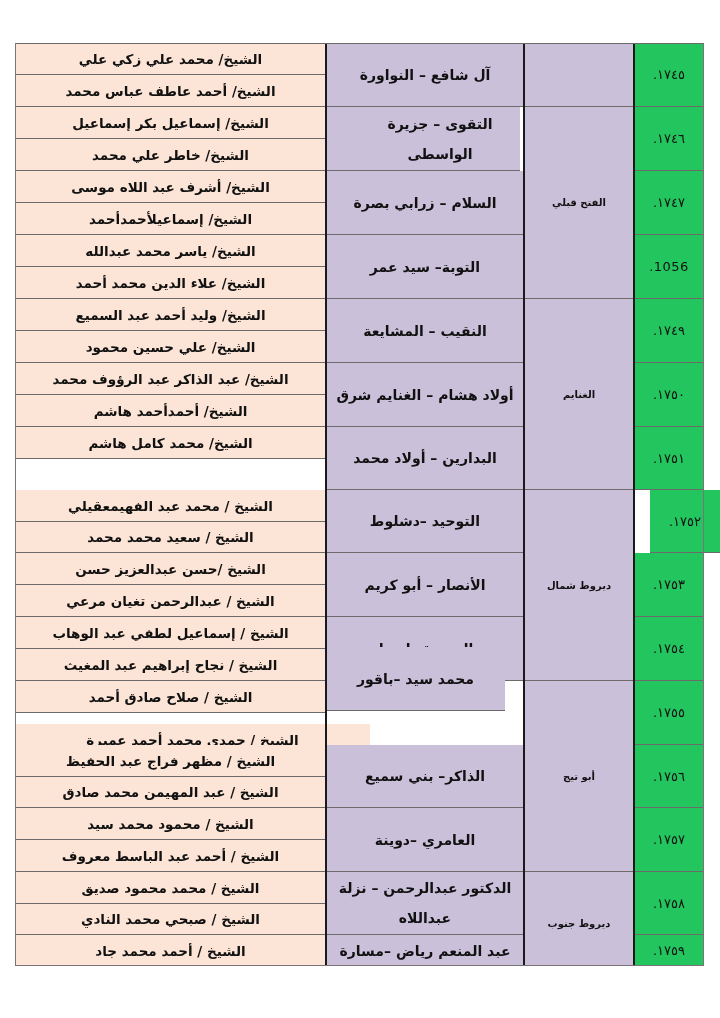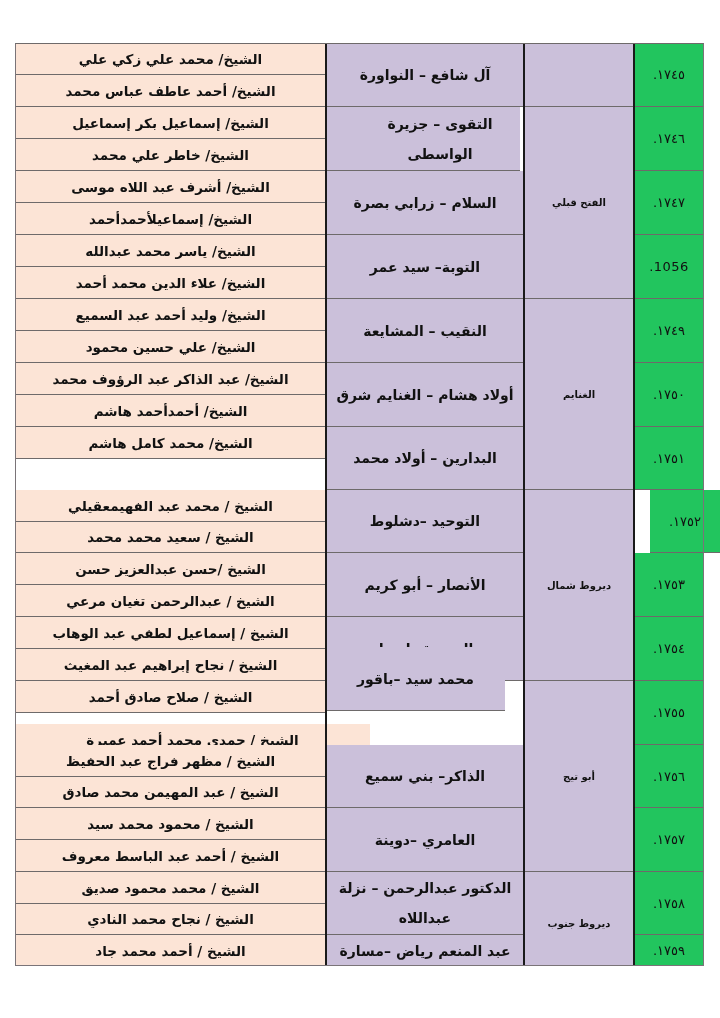--- a/index.html
+++ b/index.html
@@ -80,21 +80,21 @@
   <div class="cell name" style="left:0;top:734px;width:311px;height:31px;text-align:center;">الشيخ / عبد المهيمن محمد صادق</div>
   <div class="cell mosque" style="left:311px;top:702px;width:198px;height:63px;">الذاكر– بني سميع</div>
   <div class="cell num" style="left:619px;top:702px;width:70px;height:63px;">١٧٥٦.</div>
 
   <div class="cell name" style="left:0;top:765px;width:311px;height:32px;">الشيخ / محمود محمد سيد</div>
   <div class="cell name" style="left:0;top:797px;width:311px;height:32px;text-align:right;">الشيخ / أحمد عبد الباسط معروف</div>
   <div class="cell mosque" style="left:311px;top:765px;width:198px;height:64px;">العامري –دوينة</div>
   <div class="cell num" style="left:619px;top:765px;width:70px;height:64px;">١٧٥٧.</div>
 
   <div class="cell name" style="left:0;top:829px;width:311px;height:32px;">الشيخ / محمد محمود صديق</div>
-  <div class="cell name" style="left:0;top:861px;width:311px;height:31px;">الشيخ / نجاح محمد النادي</div>
+  <div class="cell name" style="left:0;top:861px;width:311px;height:31px;">الشيخ / صبحي محمد النادي</div>
   <div class="cell mosque" style="left:311px;top:829px;width:198px;height:63px;">الدكتور عبدالرحمن – نزلة عبداللاه</div>
   <div class="cell num" style="left:619px;top:829px;width:70px;height:63px;">١٧٥٨.</div>
 
   <div class="cell name" style="left:0;top:892px;width:311px;height:31px;border-bottom:none;">الشيخ / أحمد محمد جاد</div>
   <div class="cell mosque" style="left:311px;top:892px;width:198px;height:31px;border-bottom:none;">عبد المنعم رياض –مسارة</div>
   <div class="cell num" style="left:619px;top:892px;width:70px;height:31px;border-bottom:none;">١٧٥٩.</div>
 
   <div class="cell district" style="left:509px;top:0;width:110px;height:64px;"></div>
   <div class="cell district" style="left:509px;top:64px;width:110px;height:192px;">الفتح قبلي</div>
   <div class="cell district" style="left:509px;top:256px;width:110px;height:191px;">الغنايم</div>

